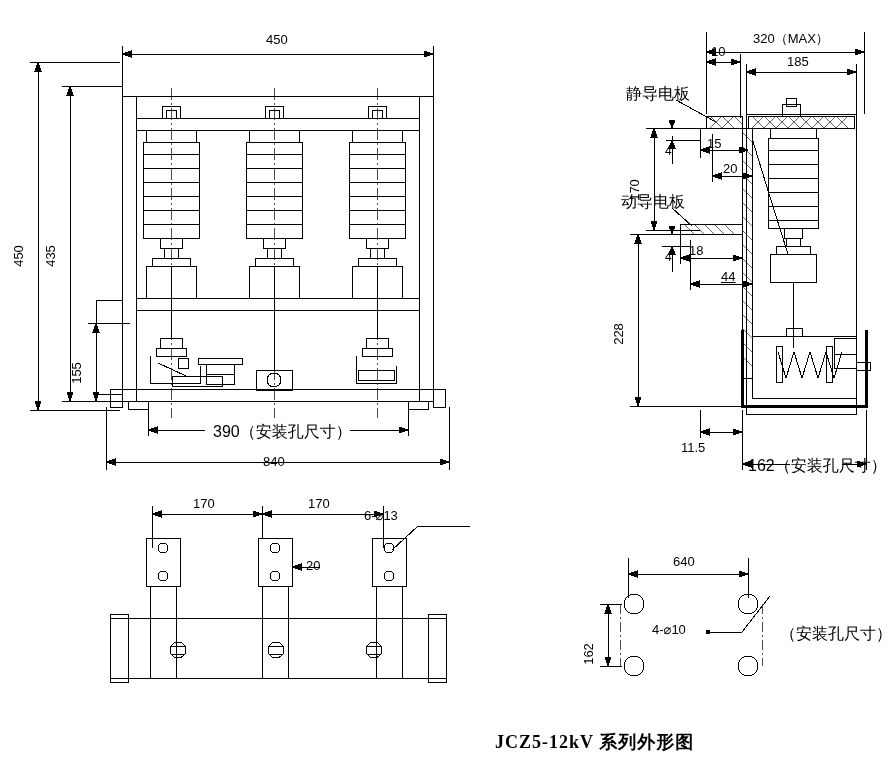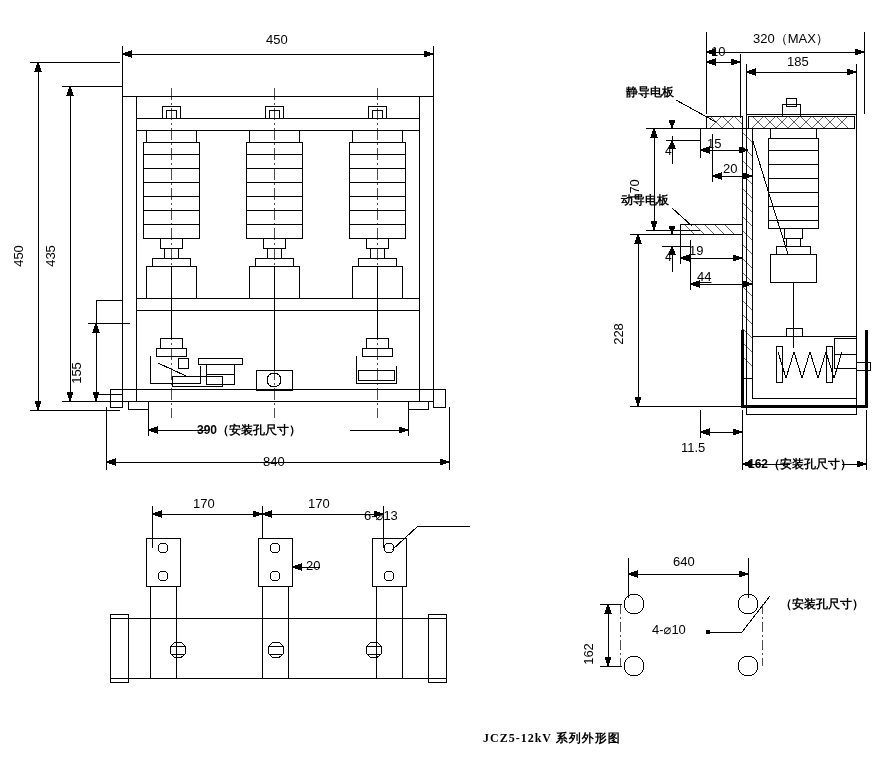--- a/index.html
+++ b/index.html
@@ -4,26 +4,26 @@
 <style>
   html,body{margin:0;padding:0;}
   body{
     width:894px;height:757px;background:#ffffff;
     font-family:"Liberation Sans", sans-serif;
     color:#000000;overflow:hidden;position:relative;
   }
   #stage{position:absolute;left:0;top:0;width:894px;height:593px;margin-top:18px;}
   svg{position:absolute;left:0;top:0;}
   .lbl{position:absolute;font-size:13px;color:#000;white-space:nowrap;}
-  .lbl.cn{font-size:12px;font-weight:bold;}
+  .lbl.cn{font-size:16px;}
   .lbl.small{font-size:12px;}
   .vert{transform-origin:left top;}
   #title{
-    position:absolute;left:483px;top:712px;
-    font-size:12px;font-family:"Liberation Serif",serif;font-weight:bold;
+    position:absolute;left:495px;top:712px;
+    font-size:18px;font-family:"Liberation Serif",serif;font-weight:bold;
     letter-spacing:1px;white-space:nowrap;
   }
 </style>
 </head>
 <body>
 
 <div id="stage">
 
 <svg width="894" height="757" viewBox="0 0 894 757">
   <g stroke="#000" fill="none" stroke-width="1" shape-rendering="crispEdges">
@@ -389,44 +389,44 @@
 
     <path d="M708,614 L742,614 L770,578"></path>
     <circle cx="708" cy="614" r="2" fill="#000"></circle>
   </g>
 </svg>
 
 <div class="lbl" style="left:266px;top:14px;">450</div>
 <div class="lbl vert" style="left:26px;top:238px;transform:rotate(-90deg) translate(-50%,-100%);">450</div>
 <div class="lbl vert" style="left:58px;top:238px;transform:rotate(-90deg) translate(-50%,-100%);">435</div>
 <div class="lbl vert" style="left:84px;top:355px;transform:rotate(-90deg) translate(-50%,-100%);">155</div>
-<div class="lbl cn" style="left:197px;top:404px;">390（安装孔尺寸）</div>
+<div class="lbl cn" style="left:213px;top:404px;">390（安装孔尺寸）</div>
 <div class="lbl" style="left:263px;top:436px;">840</div>
 
 <div class="lbl" style="left:753px;top:12px;">320（MAX）</div>
 <div class="lbl" style="left:711px;top:26px;">10</div>
 <div class="lbl" style="left:787px;top:36px;">185</div>
 <div class="lbl cn" style="left:626px;top:66px;">静导电板</div>
 <div class="lbl cn" style="left:621px;top:174px;">动导电板</div>
 <div class="lbl small" style="left:665px;top:126px;">4</div>
 <div class="lbl" style="left:707px;top:118px;">15</div>
 <div class="lbl" style="left:723px;top:143px;">20</div>
 <div class="lbl small" style="left:665px;top:232px;">4</div>
-<div class="lbl" style="left:689px;top:225px;">19</div>
-<div class="lbl" style="left:697px;top:251px;text-decoration:underline;">44</div>
+<div class="lbl" style="left:689px;top:225px;">18</div>
+<div class="lbl" style="left:721px;top:251px;text-decoration:underline;">44</div>
 <div class="lbl vert" style="left:642px;top:172px;transform:rotate(-90deg) translate(-50%,-100%);">170</div>
 <div class="lbl vert" style="left:626px;top:316px;transform:rotate(-90deg) translate(-50%,-100%);">228</div>
 <div class="lbl" style="left:681px;top:422px;">11.5</div>
 <div class="lbl cn" style="left:748px;top:438px;">162（安装孔尺寸）</div>
 
 <div class="lbl" style="left:193px;top:478px;">170</div>
 <div class="lbl" style="left:308px;top:478px;">170</div>
 <div class="lbl" style="left:306px;top:540px;">20</div>
 <div class="lbl" style="left:364px;top:490px;">6-⌀13</div>
 
 <div class="lbl" style="left:673px;top:536px;">640</div>
 <div class="lbl vert" style="left:596px;top:636px;transform:rotate(-90deg) translate(-50%,-100%);">162</div>
 <div class="lbl" style="left:652px;top:604px;">4-⌀10</div>
-<div class="lbl cn" style="left:780px;top:578px;">（安装孔尺寸）</div>
+<div class="lbl cn" style="left:780px;top:606px;">（安装孔尺寸）</div>
 
 <div id="title">JCZ5-12kV 系列外形图</div>
 
 </div>
 
 </body></html>

